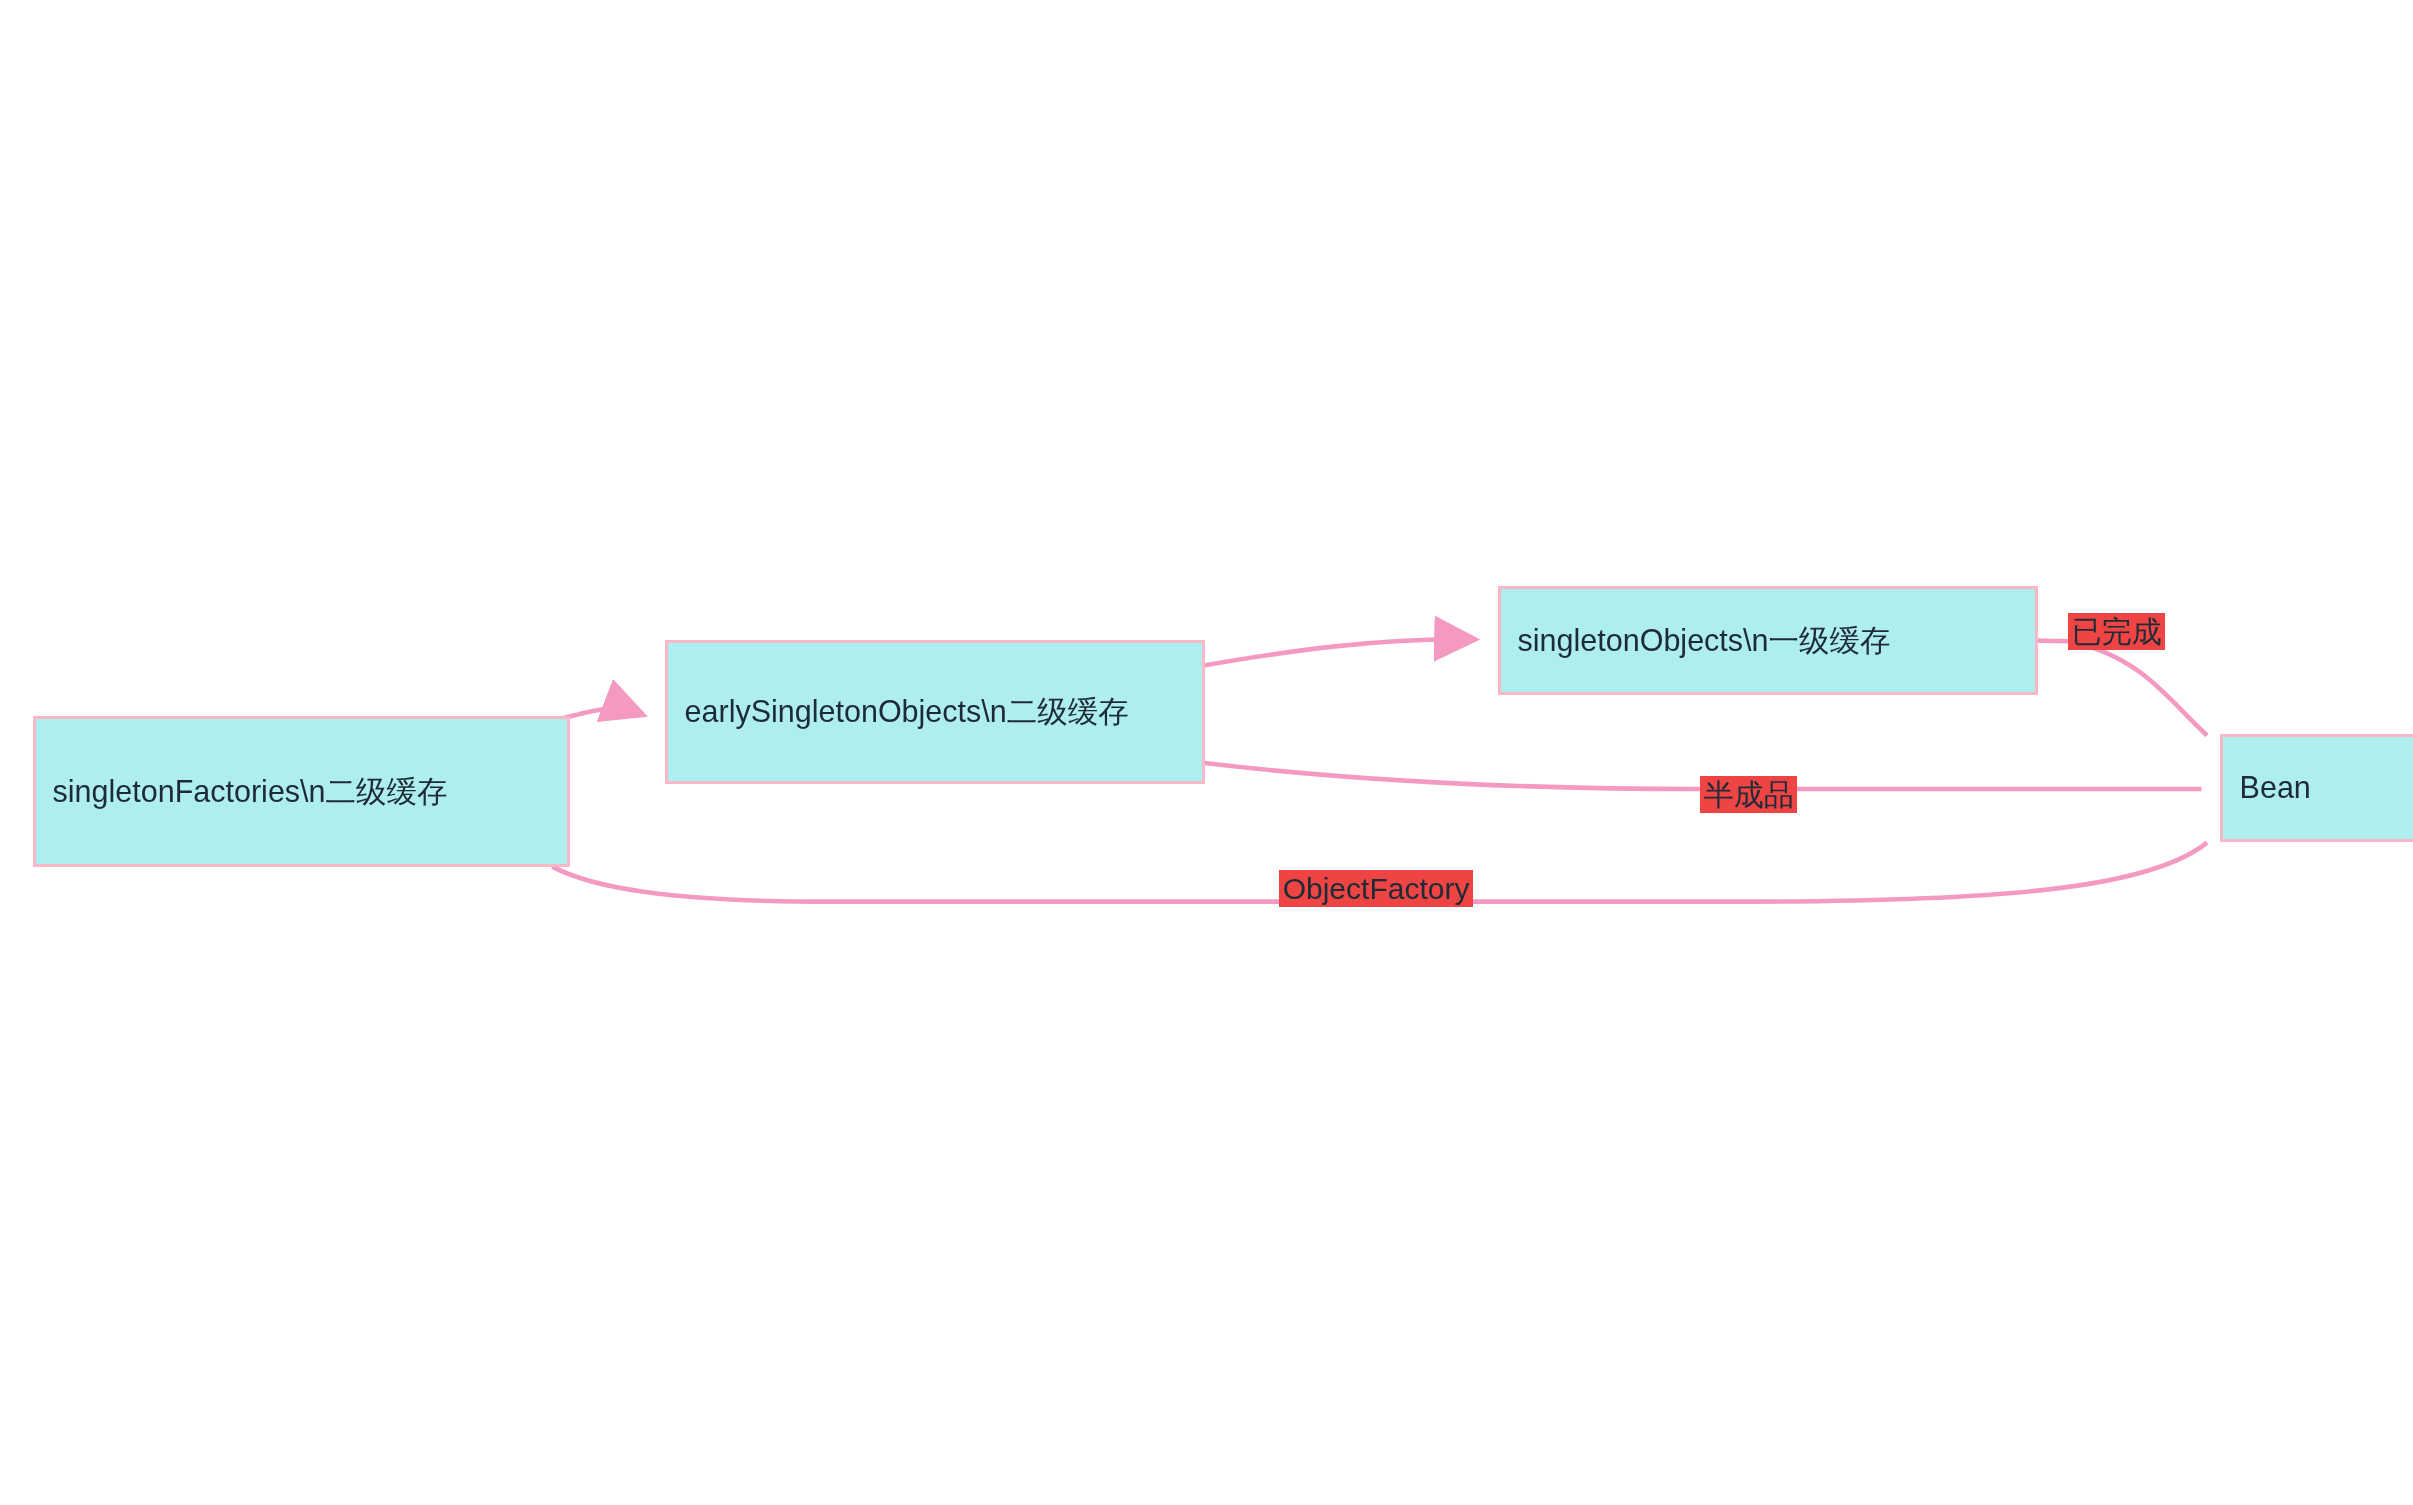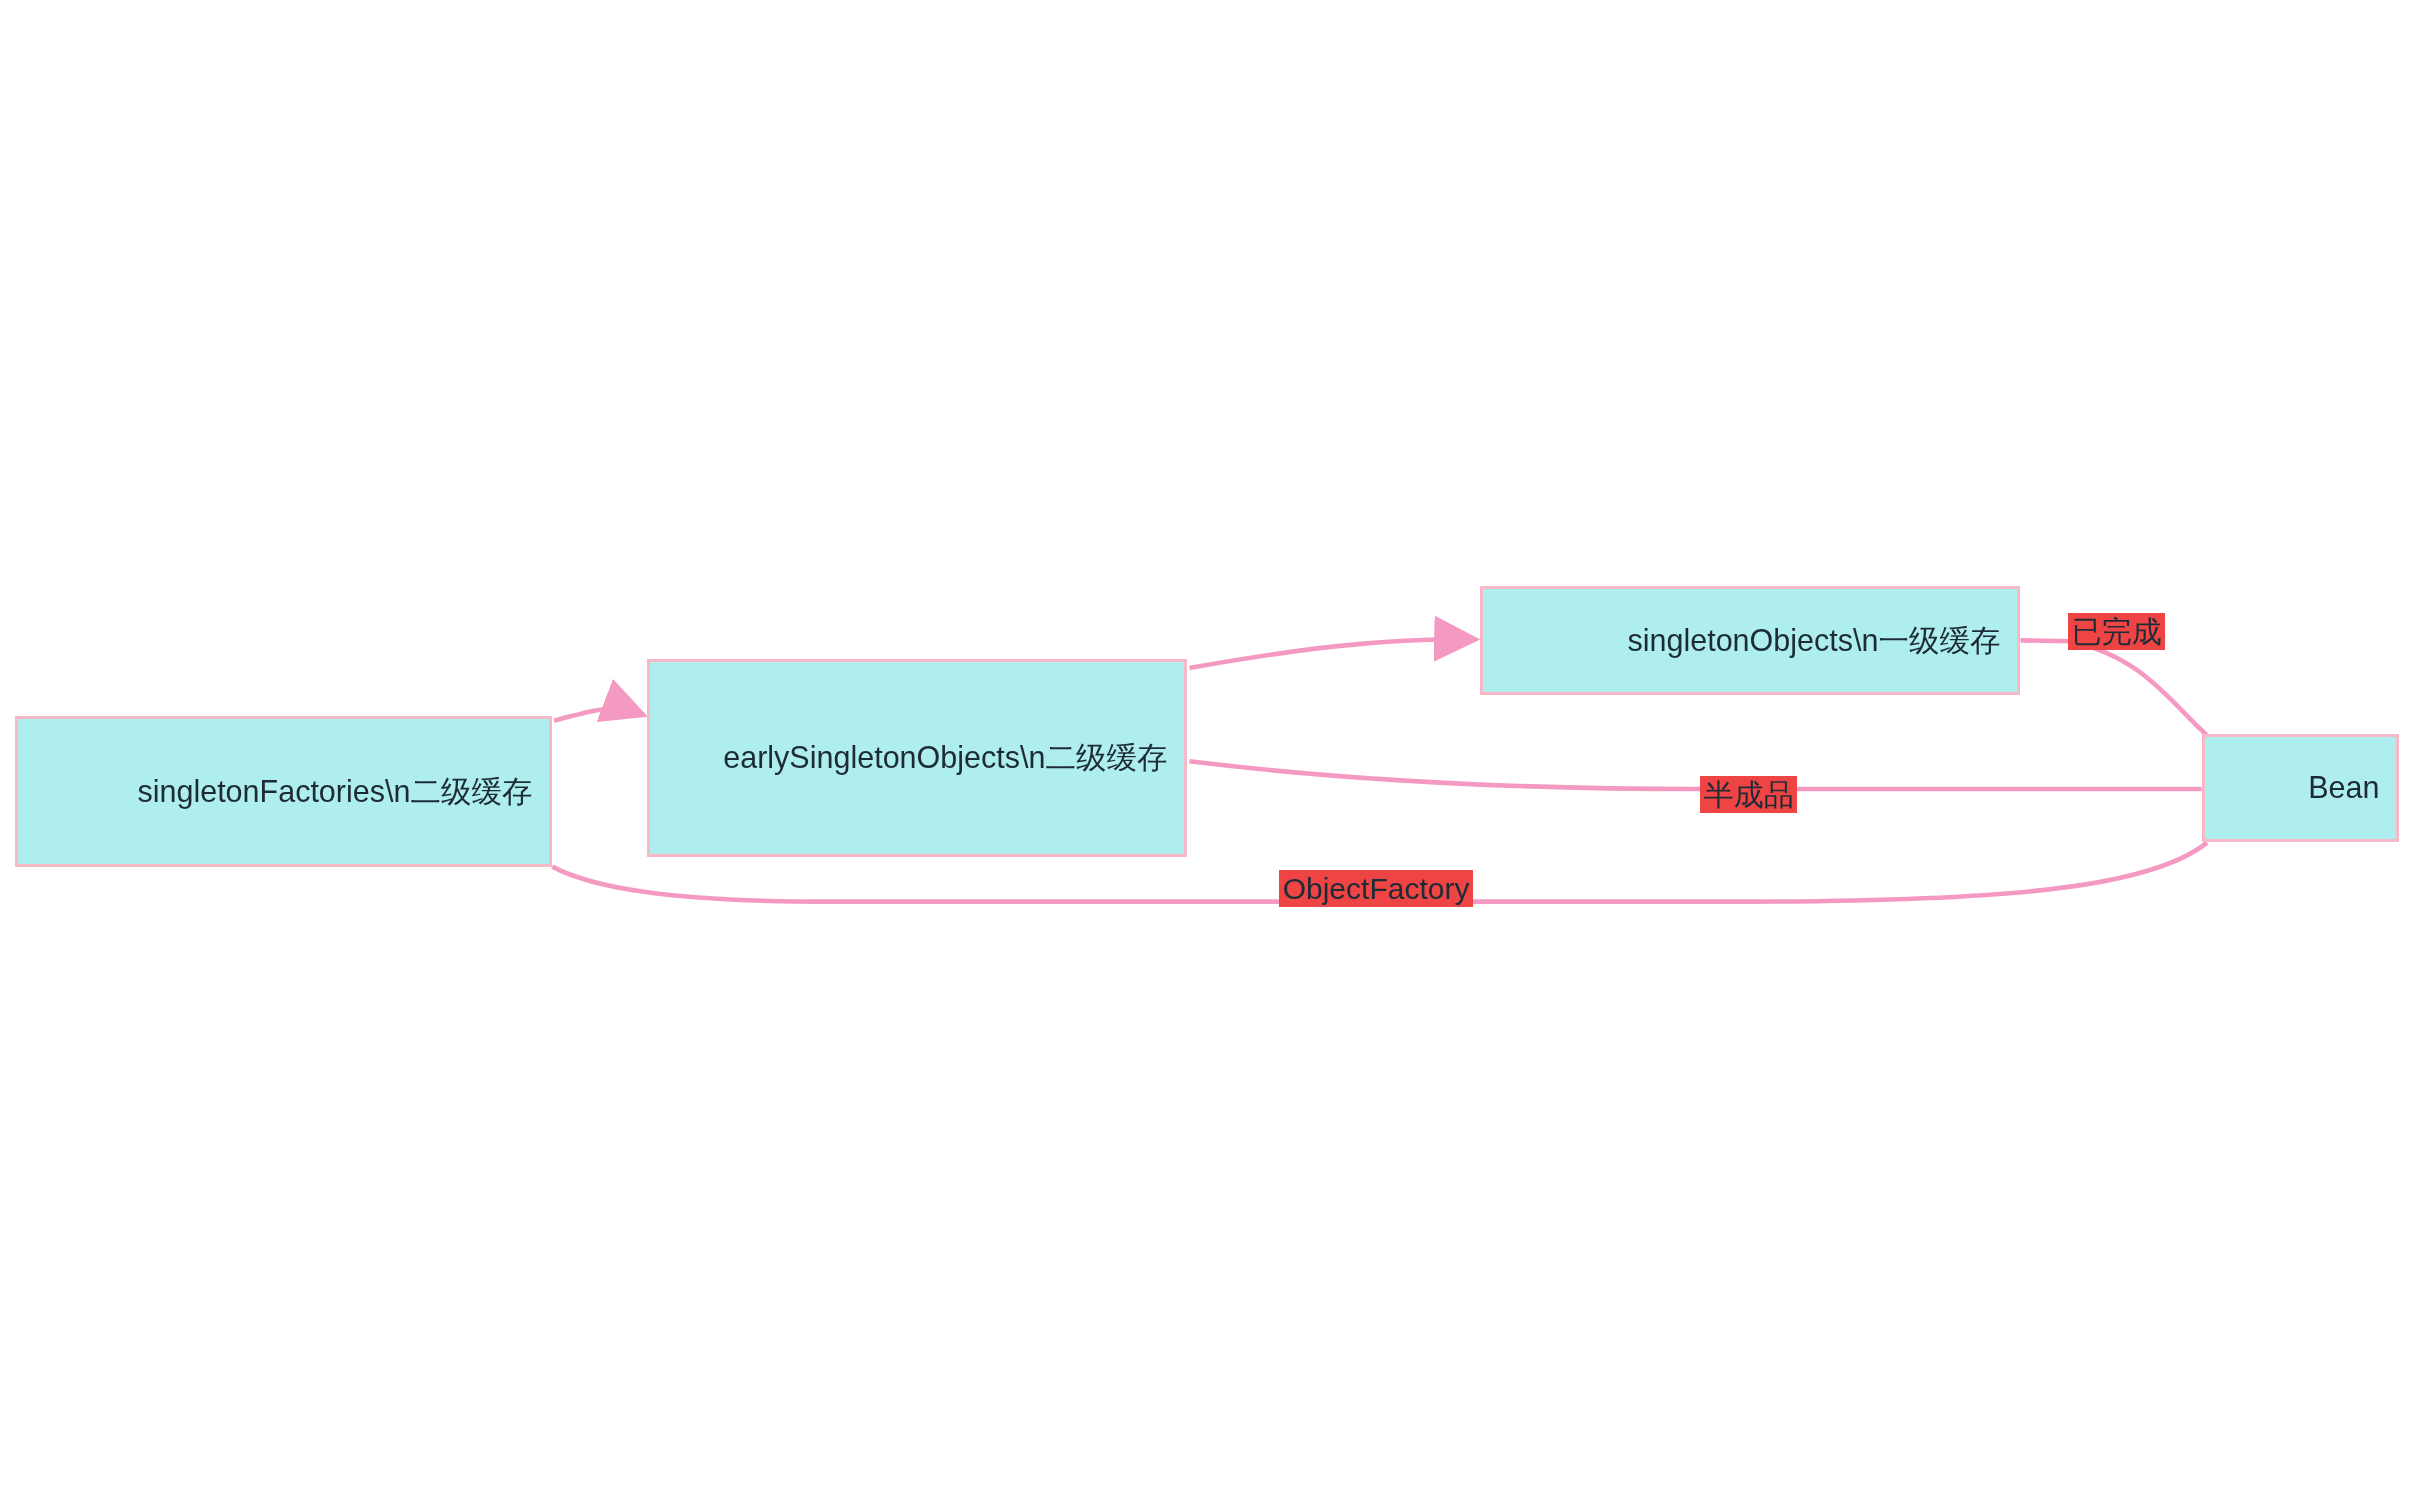--- a/index.html
+++ b/index.html
@@ -27,26 +27,27 @@
     pointer-events: none;
   }
   .node {
     position: absolute;
     box-sizing: border-box;
     background: #AFEEEE;
     border: 3.7px solid #F8B8C8;
     display: flex;
     align-items: center;
     justify-content: center;
-    text-align: right;
+    text-align: left;
     color: #1d2b36;
     font-size: 30.5px;
     line-height: 1.28;
     padding: 5.5px 16.6px;
     font-family: "Liberation Sans", "DejaVu Sans", sans-serif;
+    margin-left: 18px;
   }
   .node-label {
     display: block;
     width: 100%;
     word-break: break-word;
   }
   .edge-label {
     position: absolute;
     background: #ef4444;
     color: #1d2b36;
@@ -77,21 +78,21 @@
 
     <path d="M 2384 854 L 1840 854 C 1600 854, 1420 840, 1288 824" fill="none" stroke="#F49AC2" stroke-width="5"></path>
 
     <path d="M 2390 912 C 2330 960, 2180 975, 1900 976 L 900 976 C 720 976, 640 960, 598 938" fill="none" stroke="#F49AC2" stroke-width="5"></path>
   </svg>
 
   <div class="node" style="left:15px; top:716px; width:537px; height:151px;">
     <span class="node-label">singletonFactories\n二级缓存</span>
   </div>
 
-  <div class="node" style="left:647px; top:659px; width:540px; height:198px;">
+  <div class="node" style="left:647px; top:640px; width:540px; height:144px;">
     <span class="node-label">earlySingletonObjects\n二级缓存</span>
   </div>
 
   <div class="node" style="left:1480px; top:586px; width:540px; height:109px;">
     <span class="node-label">singletonObjects\n一级缓存</span>
   </div>
 
   <div class="node" style="left:2202px; top:734px; width:197px; height:108px;">
     <span class="node-label">Bean</span>
   </div>

